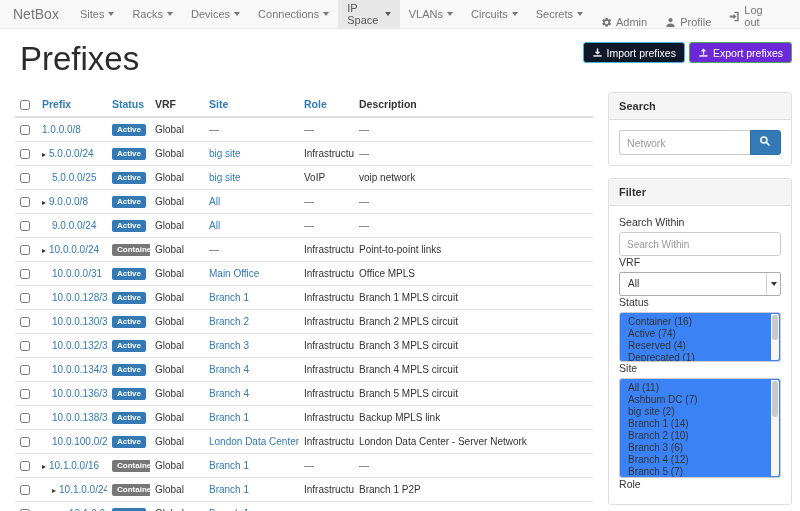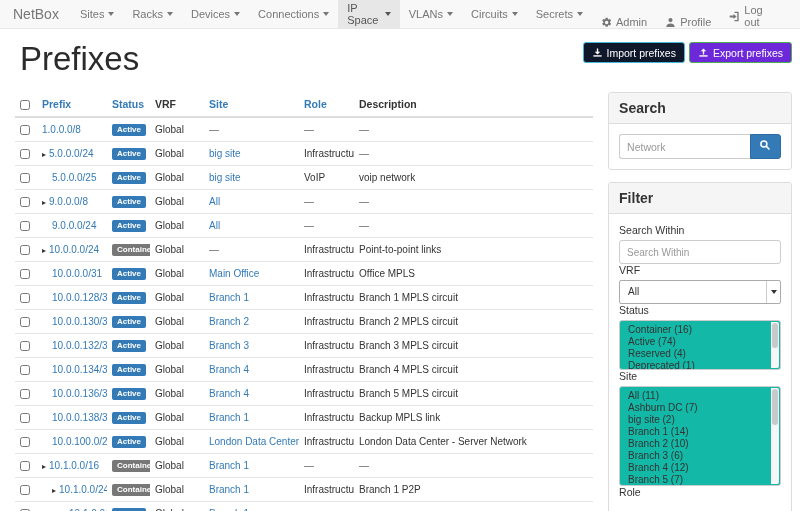--- a/index.html
+++ b/index.html
@@ -48,41 +48,41 @@
   .badge { display:inline-block; padding:2px 5px; border-radius:2px; color:#fff;
     font-size:8px; font-weight:bold; line-height:1; }
   .badge-active { background:#337ab7; }
   .badge-container { background:#777; }
   .dash { color:#666; }
 
   
   .sidebar { width:184px; flex:0 0 184px; }
   .panel { border:1px solid #ddd; border-radius:3px; background:#fff; margin-bottom:12px; }
   .panel-heading { background:#f5f5f5; border-bottom:1px solid #ddd; padding:7px 10px;
-    font-size:14px; font-weight:bold; color:#333; border-radius:2px 2px 0 0; }
+    font-size:11px; font-weight:bold; color:#333; border-radius:2px 2px 0 0; }
   .panel-body { padding:10px; }
   .input-group { display:flex; }
   .input-group input { flex:1 1 auto; min-width:0; height:25px; border:1px solid #ccc;
     border-right:none; border-radius:3px 0 0 3px; padding:0 7px; font-size:10.5px;
     font-family:inherit; color:#333; }
   .input-group input::placeholder, .field input::placeholder { color:#999; }
   .btn-search { width:34px; height:25px; background:#337ab7; border:1px solid #2e6da4;
     border-radius:0 3px 3px 0; display:flex; align-items:center; justify-content:center; cursor:pointer; }
   .field { }
   .field label { display:block; font-size:10.5px; color:#333; margin-bottom:4px; }
   .field input { width:100%; height:24px; border:1px solid #ccc; border-radius:3px;
     padding:0 7px; font-size:10px; font-family:inherit; color:#333; }
   .select { position:relative; height:24px; border:1px solid #aaa; border-radius:2px;
     background:#fff; font-size:10px; line-height:22px; padding:0 20px 0 8px; cursor:pointer; }
   .select-arrow { position:absolute; right:0; top:0; bottom:0; width:14px; border-left:1px solid #ccc;
     display:flex; align-items:center; justify-content:center; }
   .select-arrow:after { content:""; width:0; height:0; border-left:3px solid transparent;
     border-right:3px solid transparent; border-top:4px solid #333; }
   .listbox { position:relative; border:1px solid #ccc; border-radius:3px; overflow:hidden;
-    padding:3px 0; background:#14b8a6; }
+    padding:3px 0; background:#3b82f6; }
   .listbox .opt { font-size:10px; line-height:12px; padding:0 8px; color:#333; cursor:pointer; }
   .sb { position:absolute; top:1px; right:1px; bottom:1px; width:8px; background:#f6f6f6;
     border-radius:0 2px 2px 0; }
   .sb-thumb { position:absolute; top:1px; right:1px; width:6px; background:#c9c9c9; border-radius:3px; }
 </style>
 </head>
 <body>
 
 <nav class="navbar">
   <a class="brand">NetBox</a>

